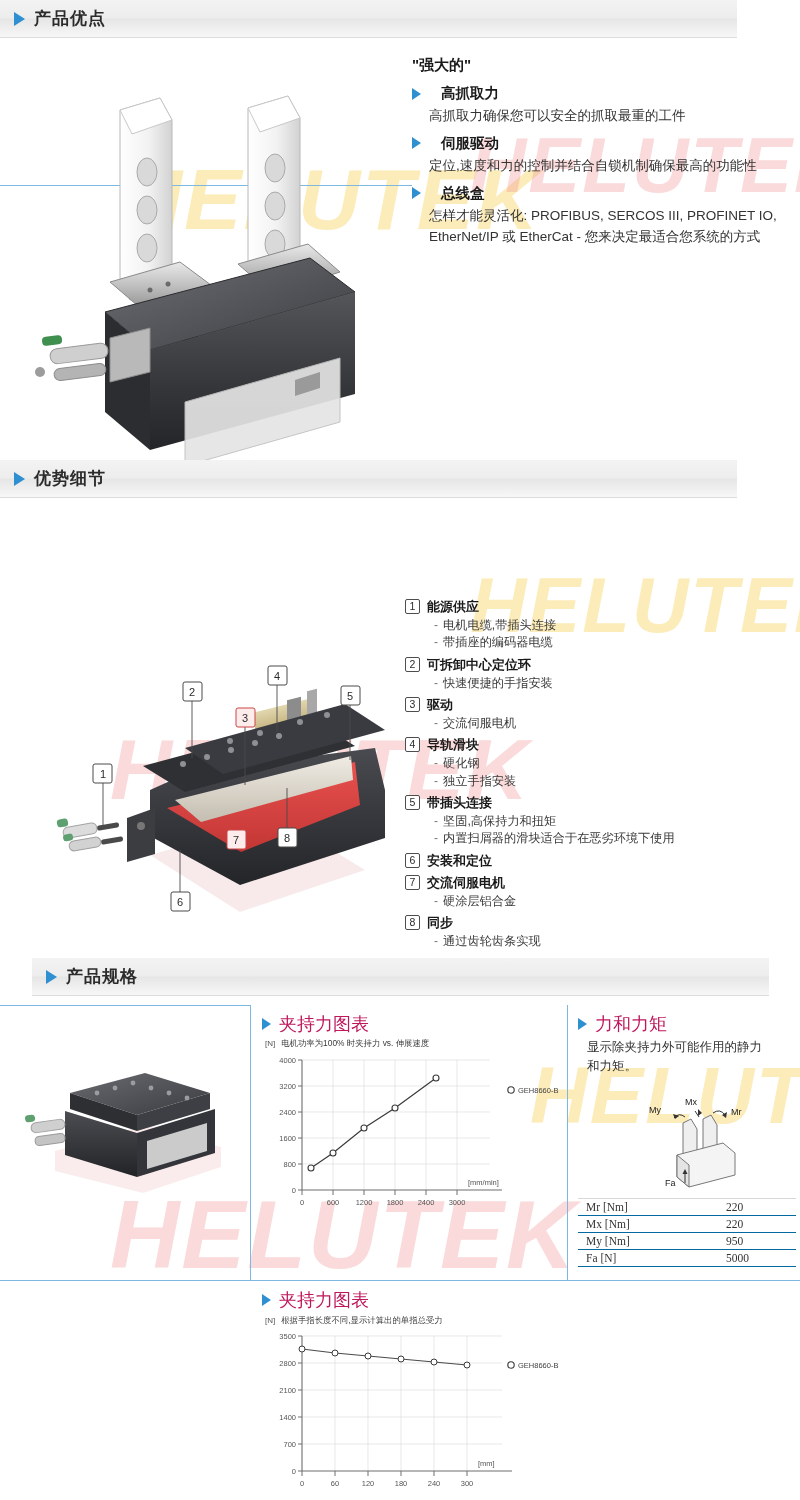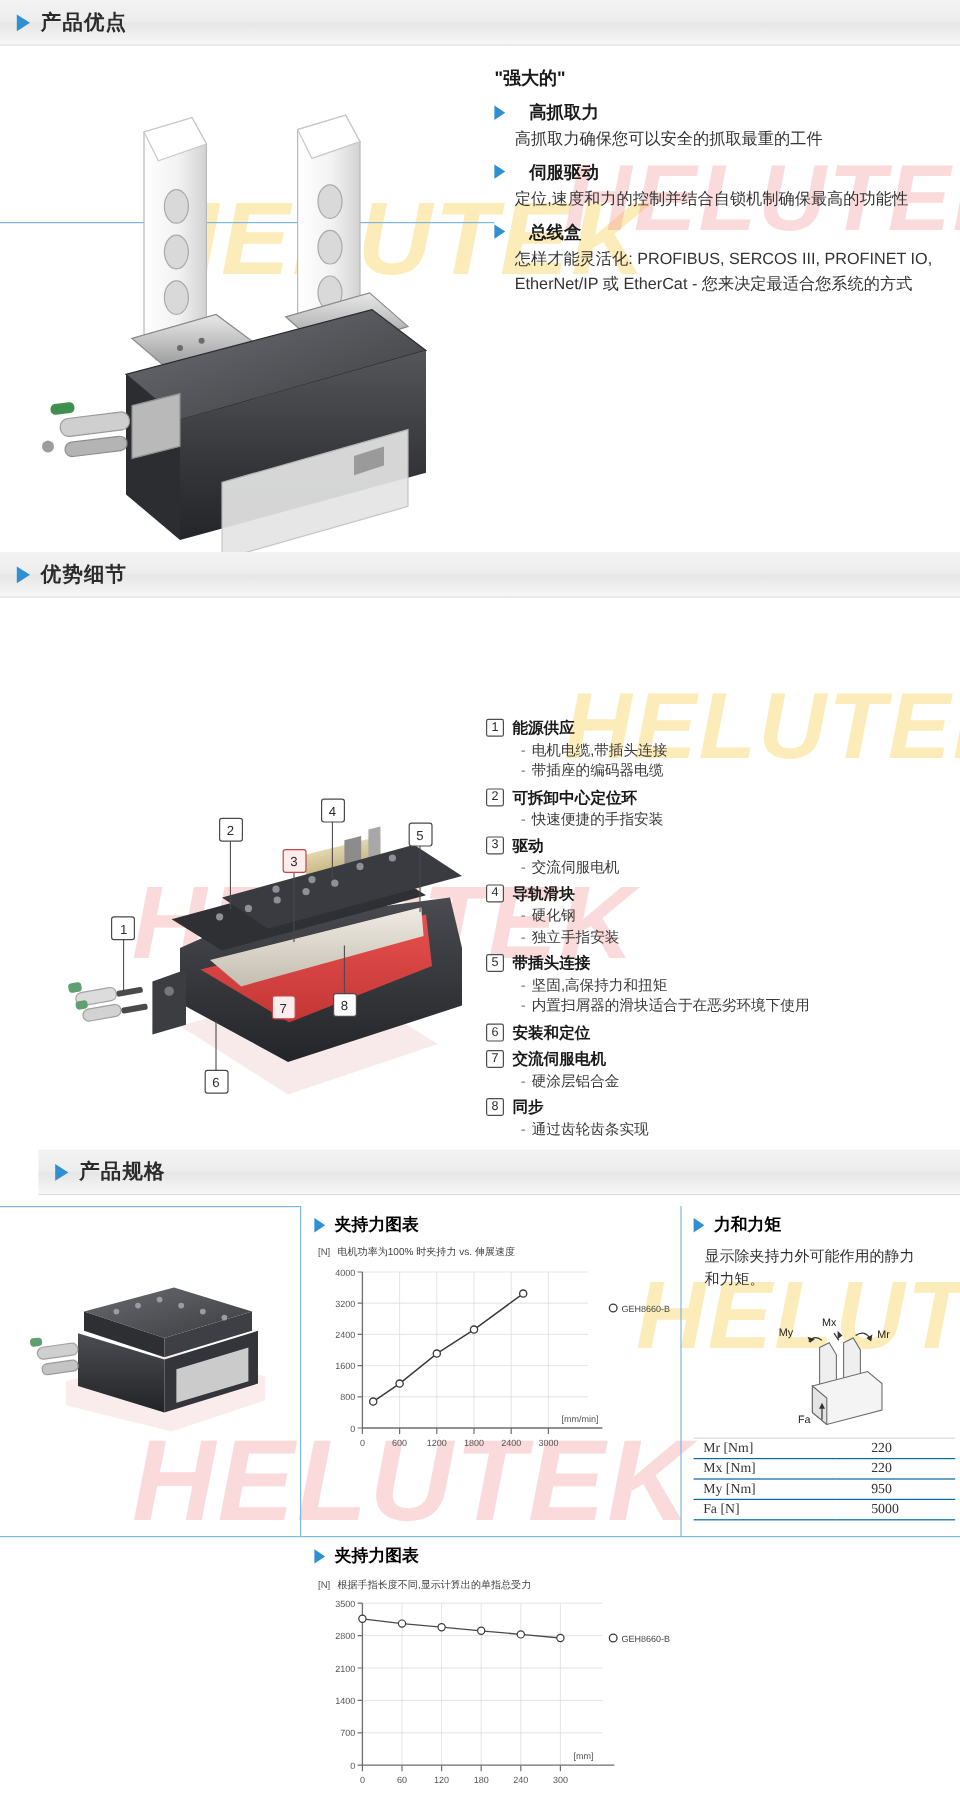--- a/index.html
+++ b/index.html
@@ -19,21 +19,21 @@
   .wm-p { color: rgba(240,150,150,0.35); }
   .wm1 { top: 120px; left: 470px; font-size: 78px; }
   .wm3 { top: 560px; left: 470px; font-size: 78px; }
   .wm5 { top: 150px; left: 120px; font-size: 86px; }
   .wm6 { top: 720px; left: 110px; font-size: 86px; }
   .wm7 { top: 1180px; left: 110px; font-size: 96px; }
   .wm9 { top: 1050px; left: 530px; font-size: 80px; }
 
   
   .sec-head {
-    position: absolute; left: 0; width: 800px; height: 38px;
+    position: absolute; left: 0; width: 737px; height: 38px;
     background: linear-gradient(to bottom, #f3f3f3 0%, #ededed 48%, #e6e6e6 52%, #f7f7f7 100%);
     border-bottom: 1px solid #dcdcdc;
     display: flex; align-items: center; gap: 9px; padding-left: 14px;
   }
   .sec-head .tri {
     width: 0; height: 0; border-left: 11px solid #2e8fd1;
     border-top: 7px solid transparent; border-bottom: 7px solid transparent;
   }
   .sec-head .t { font-size: 17px; font-weight: bold; color: #2b2b2b; letter-spacing: 1px; }
 
@@ -70,21 +70,21 @@
   .nsub::before { content: "-"; margin-right: 5px; color: #777; }
 
   
   #sec3 { top: 958px; margin-left: 32px; }
 
   .panel-title { display: flex; align-items: center; gap: 8px; }
   .panel-title .tri {
     width: 0; height: 0; border-left: 9px solid #2e8fd1;
     border-top: 6px solid transparent; border-bottom: 6px solid transparent;
   }
-  .panel-title .t { font-size: 14px; font-weight: bold; color: #000000; }
+  .panel-title .t { font-size: 18px; font-weight: normal; color: #be185d; }
 
   .chart-sub { font-size: 8.4px; color: #3c3c3c; white-space: nowrap; }
   .unit { font-size: 8px; color: #555; }
 
   svg text { font-family: "Liberation Sans", sans-serif; }
 
   table.ft { border-collapse: collapse; width: 218px; font-size: 11.5px; }
   table.ft td { padding: 2px 4px; border-bottom: 1px solid #0369a1; color: #333; font-family: Liberation Serif, serif; }
   table.ft td.k { width: 118px; padding-left: 8px; }
   table.ft td.v { text-align: left; padding-left: 30px; }

